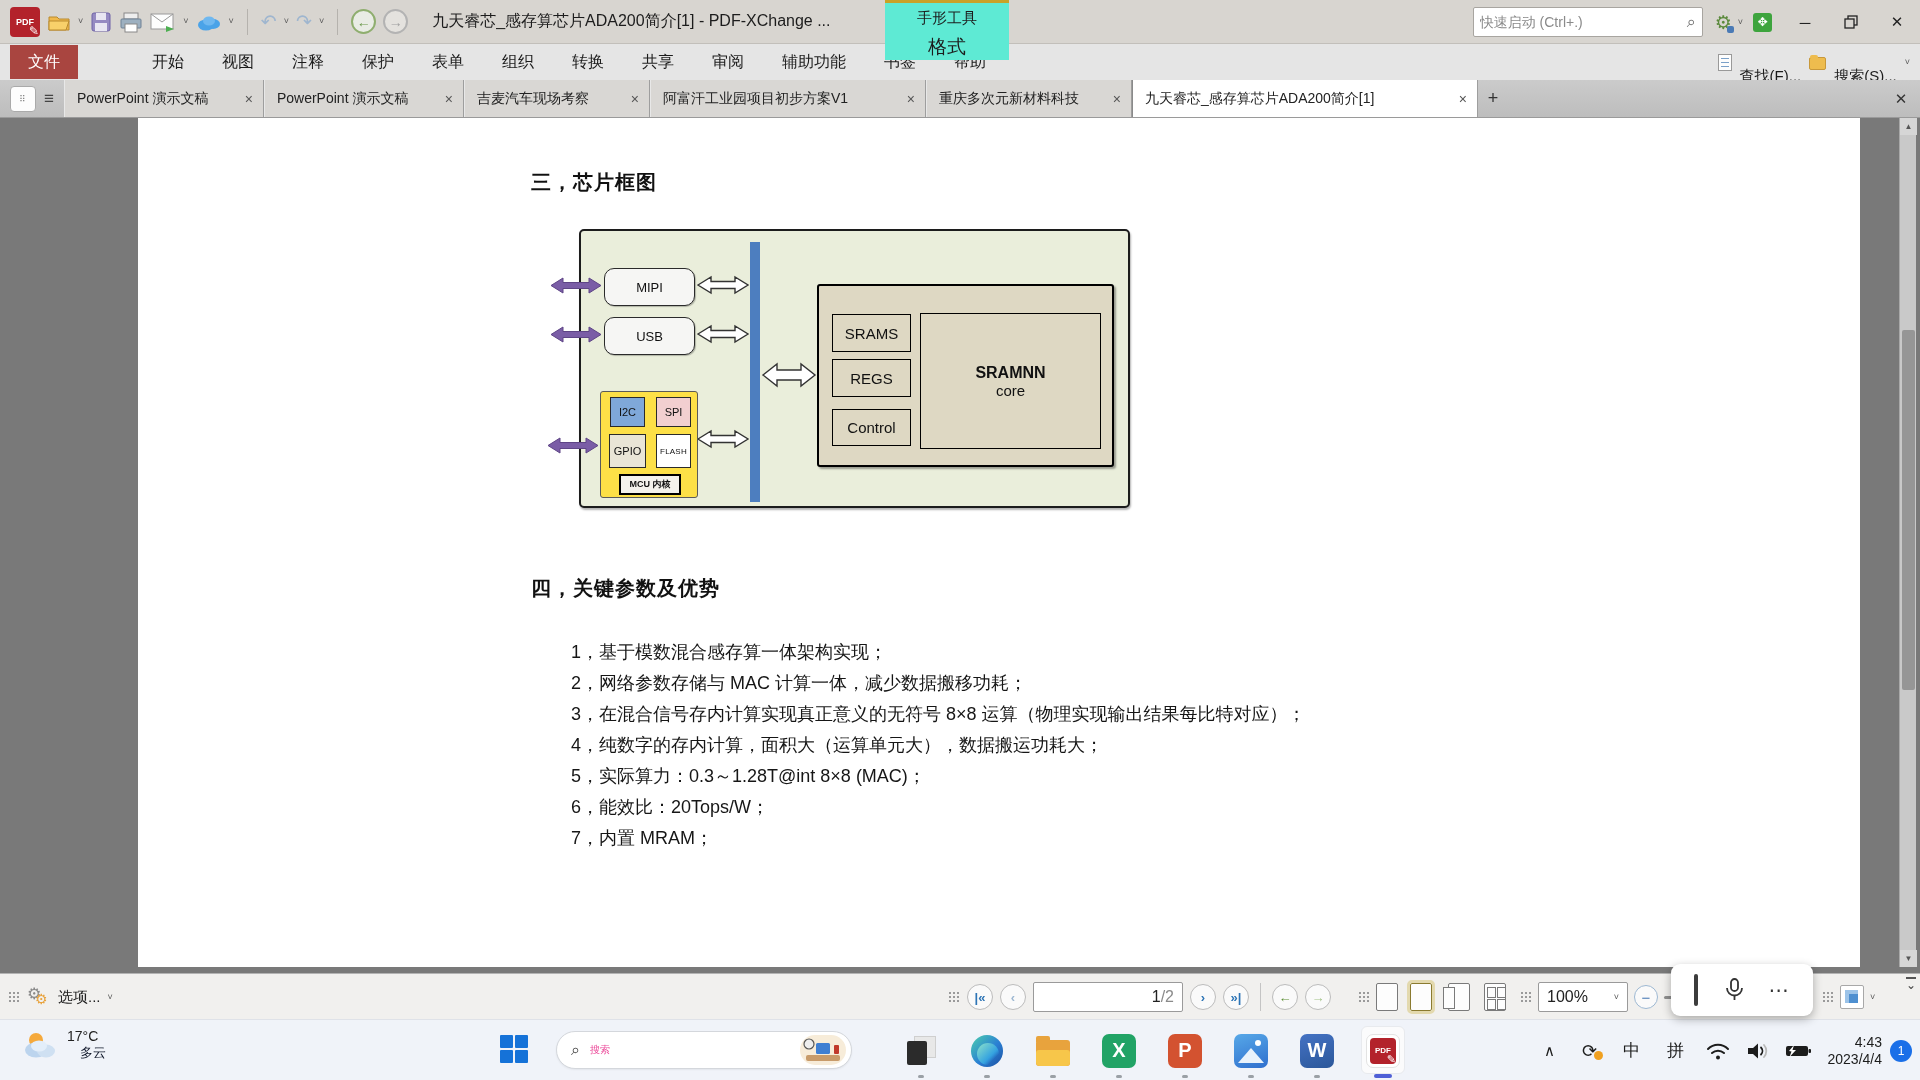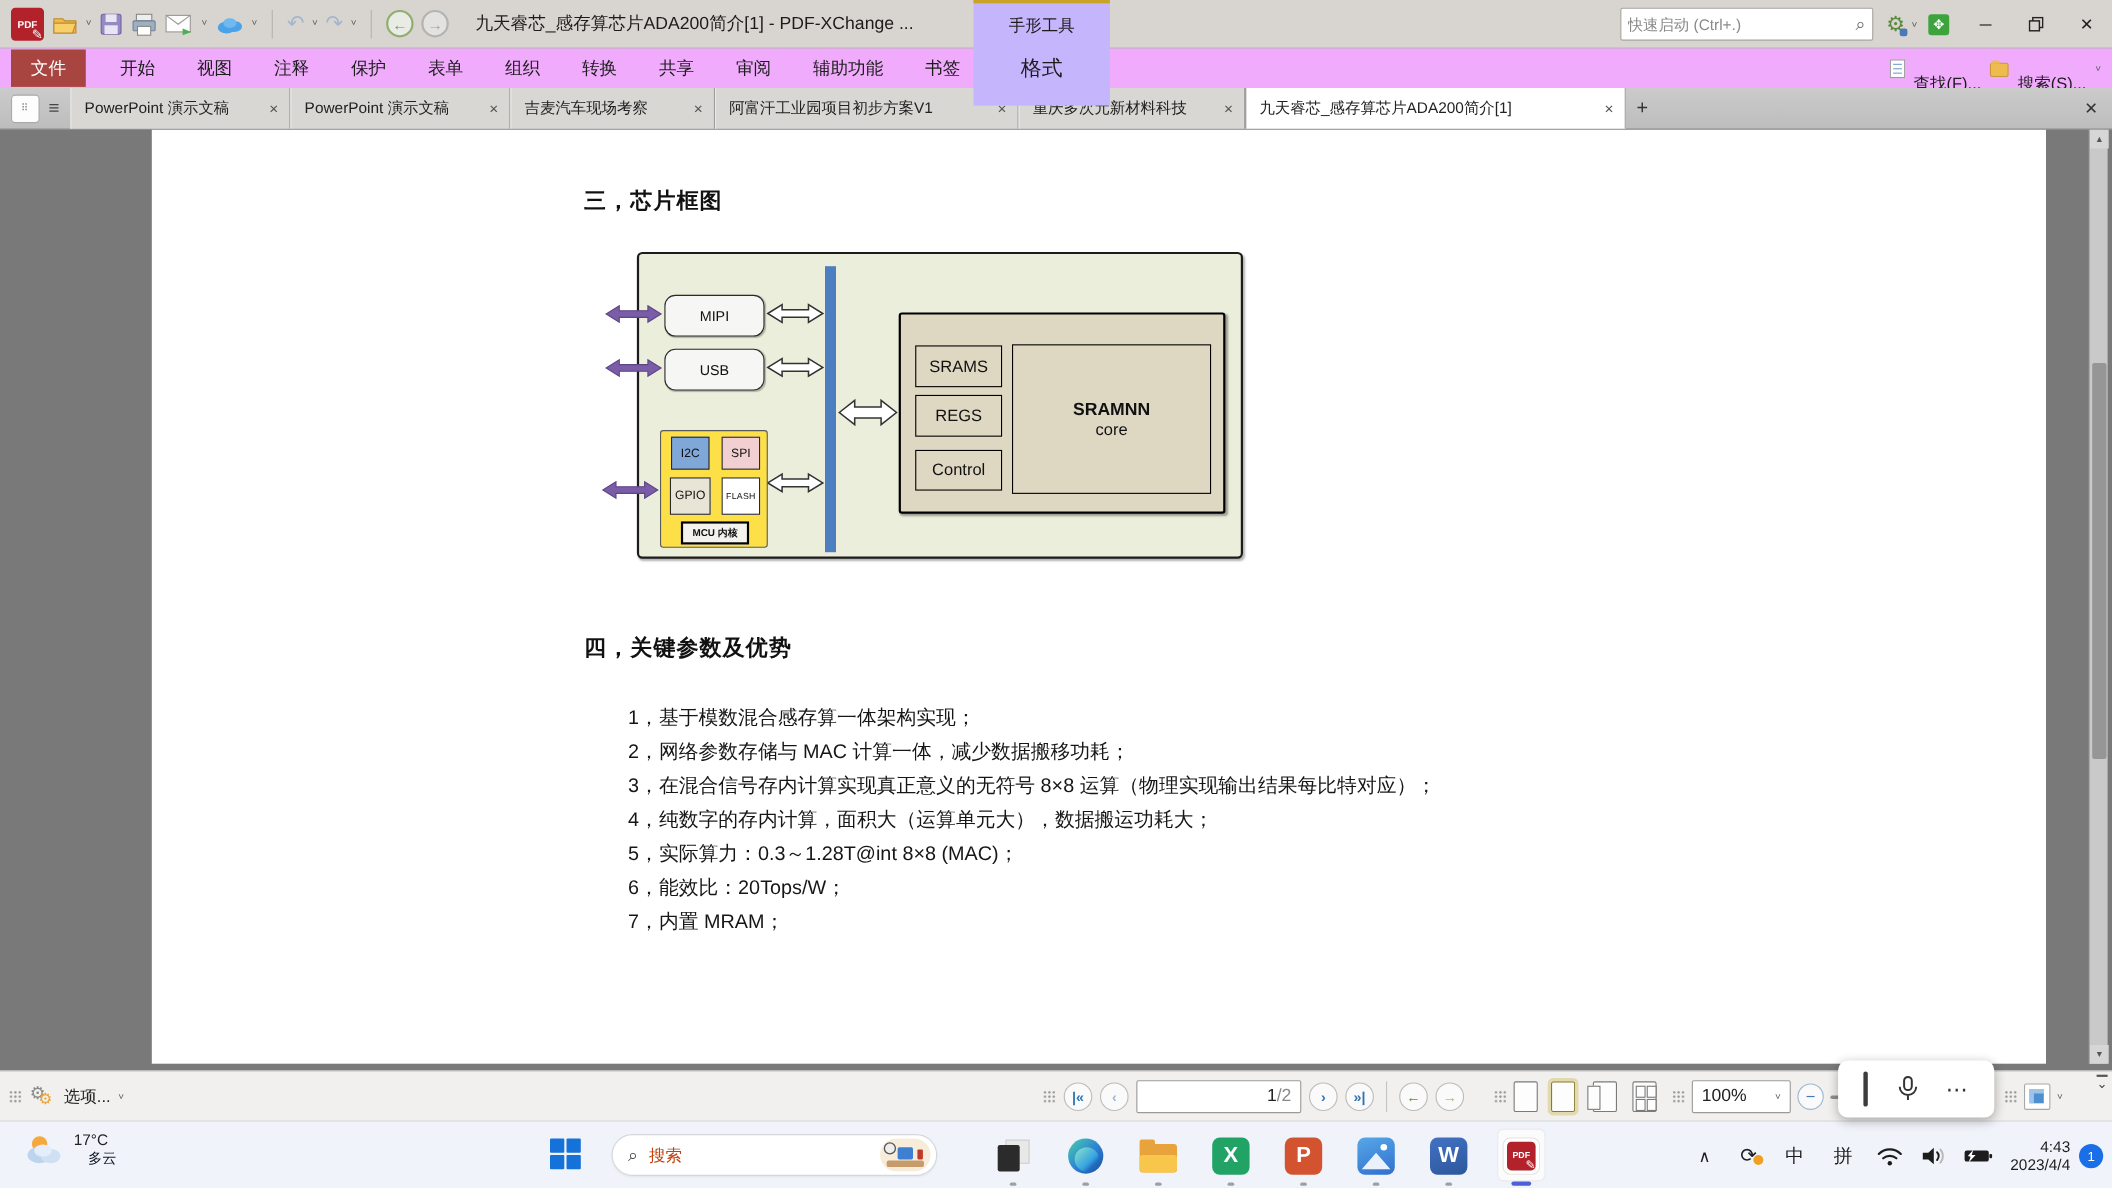--- a/index.html
+++ b/index.html
@@ -11,36 +11,36 @@
   .titlebar { position:absolute; left:0; top:0; width:1920px; height:44px; background:#d8d5d0; border-bottom:1px solid #c2bfba; display:flex; align-items:center; }
   .tb-icons { display:flex; align-items:center; gap:7px; padding-left:10px; }
   .tb-sep { width:1px; height:26px; background:#b5b2ad; margin:0 6px; }
   .chev { font-size:9px; color:#555; line-height:1; }
   .pdf-logo { width:30px; height:30px; background:#b3222b; border-radius:4px; color:#fff; font-size:9px; font-weight:bold; display:flex; align-items:center; justify-content:center; position:relative; }
   .pdf-logo .pen { position:absolute; right:1px; bottom:-1px; font-size:12px; color:#fff; }
   .glyph-btn { font-size:19px; line-height:1; }
   .circ-btn { width:25px; height:25px; border-radius:50%; border:2px solid #8fae6f; color:#6a994a; display:flex; align-items:center; justify-content:center; font-size:14px; background:#e9ece5; }
   .circ-btn.disabled { border-color:#b3b3b3; color:#a0a0a0; background:#e4e2de; }
   .win-title { font-size:16px; color:#1c1c1c; margin-left:24px; white-space:nowrap; }
-  .handtool-block { position:absolute; left:885px; top:0; width:124px; height:96px; background:#c4b5fd; border-top:3px solid #c9a227; z-index:5; display:flex; flex-direction:column; }
+  .handtool-block { position:absolute; left:885px; top:0; width:124px; height:60px; background:#5eead4; border-top:3px solid #c9a227; z-index:5; display:flex; flex-direction:column; }
   .handtool-block .ht-top { height:41px; display:flex; align-items:center; justify-content:center; font-size:15px; color:#1c1c1c; }
   .handtool-block .ht-bottom { height:36px; display:flex; align-items:center; justify-content:center; font-size:19px; color:#1c1c1c; }
   .titlebar-right { position:absolute; right:0; top:0; height:44px; display:flex; align-items:center; }
   .quick-launch { width:230px; height:30px; background:#fff; border:1px solid #a8a5a0; border-radius:2px; display:flex; align-items:center; padding:0 6px; }
   .quick-launch input { border:none; outline:none; flex:1; font-size:14px; color:#333; font-family:"Liberation Sans","DejaVu Sans",sans-serif; background:transparent; }
   .quick-launch input::placeholder { color:#8a8a8a; }
   .ql-mag { font-size:16px; color:#666; }
   .gear-ico { font-size:19px; color:#5b8a3c; position:relative; }
   .gear-ico:after { content:""; position:absolute; right:-2px; bottom:1px; width:7px; height:7px; background:#4a7ab5; border-radius:2px; }
   .green-ico { width:19px; height:19px; background:#3da43d; border-radius:3px; color:#fff; font-size:12px; display:flex; align-items:center; justify-content:center; }
   .winctl { width:46px; height:44px; display:flex; align-items:center; justify-content:center; font-size:15px; color:#222; }
   .winctl svg { display:block; }
 
   
-  .menubar { position:absolute; left:0; top:44px; width:1920px; height:36px; background:#f0abfc; display:flex; align-items:center; }
+  .menubar { position:absolute; left:0; top:44px; width:1920px; height:36px; background:#e5e5e5; display:flex; align-items:center;gap:43px; }
   .menu-file { width:68px; height:34px; margin-left:10px; background:#a94540; color:#fff; font-size:16px; display:flex; align-items:center; justify-content:center; }
   .menu-items { display:flex; margin-left:12px; }
   .menu-item { padding:0 19px; font-size:16px; color:#1c1c1c; height:34px; display:flex; align-items:center; }
   .menubar-right { position:absolute; right:10px; top:0; height:36px; display:flex; align-items:center; gap:8px; }
   .doc-find-ico { width:14px; height:17px; background:#fdfdfd; border:1px solid #999; position:relative; }
   .doc-find-ico:after { content:""; position:absolute; left:2px; top:3px; width:8px; height:1.5px; background:#7aa0c8; box-shadow:0 4px 0 #7aa0c8, 0 8px 0 #7aa0c8; }
   .folder-find-ico { width:17px; height:13px; background:#eebc4e; border:1px solid #c8983a; border-radius:2px; position:relative; margin-top:3px; }
   .folder-find-ico:before { content:""; position:absolute; left:0; top:-3px; width:8px; height:3px; background:#eebc4e; border-radius:2px 2px 0 0; }
   .mb-label { font-size:15px; color:#1c1c1c;margin-top:28px; }
 
@@ -125,21 +125,21 @@
   .fp-dots { font-size:20px; color:#333; letter-spacing:1px; }
 
   
   .taskbar { position:absolute; left:0; top:1019px; width:1920px; height:61px; background:#f0f3f9; border-top:1px solid #dfe2e8; }
   .tk-weather { position:absolute; left:22px; top:8px; display:flex; align-items:center; gap:9px; }
   .tk-wtext .t1 { font-size:14px; color:#222; } .tk-wtext .t2 { font-size:13px; color:#0f172a;margin-left:13px; }
   .tk-start { position:absolute; left:500px; top:15px; width:30px; height:30px; display:grid; grid-template-columns:13px 13px; grid-template-rows:13px 13px; gap:2px; }
   .tk-start div { background:#1572d8; border-radius:1px; }
   .tk-search { position:absolute; left:556px; top:11px; width:296px; height:38px; background:#fff; border:1px solid #d4d7dc; border-radius:19px; display:flex; align-items:center; padding:0 5px 0 14px; box-shadow:0 1px 2px rgba(0,0,0,.06); }
   .tk-search .q { font-size:16px; color:#444; margin-right:10px; }
-  .tk-search .stext { flex:1; font-size:15px; color:#c2410c; }
+  .tk-search .stext { flex:1; font-size:10px; color:#ec4899; }
   .tk-appicons { position:absolute; left:888px; top:0; height:61px; display:flex; }
   .tk-slot { width:66px; height:61px; position:relative; display:flex; align-items:center; justify-content:center; }
   .tk-slot .dot { position:absolute; bottom:3px; left:50%; transform:translateX(-50%); width:6px; height:3px; border-radius:2px; background:#9aa0a6; }
   .tk-slot.active { }
   .tk-slot.active .activebg { position:absolute; left:11px; top:6px; width:44px; height:48px; background:#fbfbfc; border:1px solid #e8eaee; border-radius:6px; }
   .tk-slot.active .dot { width:18px; height:4px; background:#4f5fd6; }
   .app-ico { width:34px; height:34px; border-radius:7px; display:flex; align-items:center; justify-content:center; font-weight:bold; color:#fff; position:relative; z-index:1; }
   .ico-desktop { width:30px; height:30px; position:relative; }
   .ico-desktop:before { content:""; position:absolute; right:0; top:0; width:20px; height:20px; background:#e8e8e8; border:1px solid #cfcfcf; }
   .ico-desktop:after { content:""; position:absolute; left:1px; bottom:1px; width:20px; height:24px; background:#2b2b2b; border-radius:2px; }

